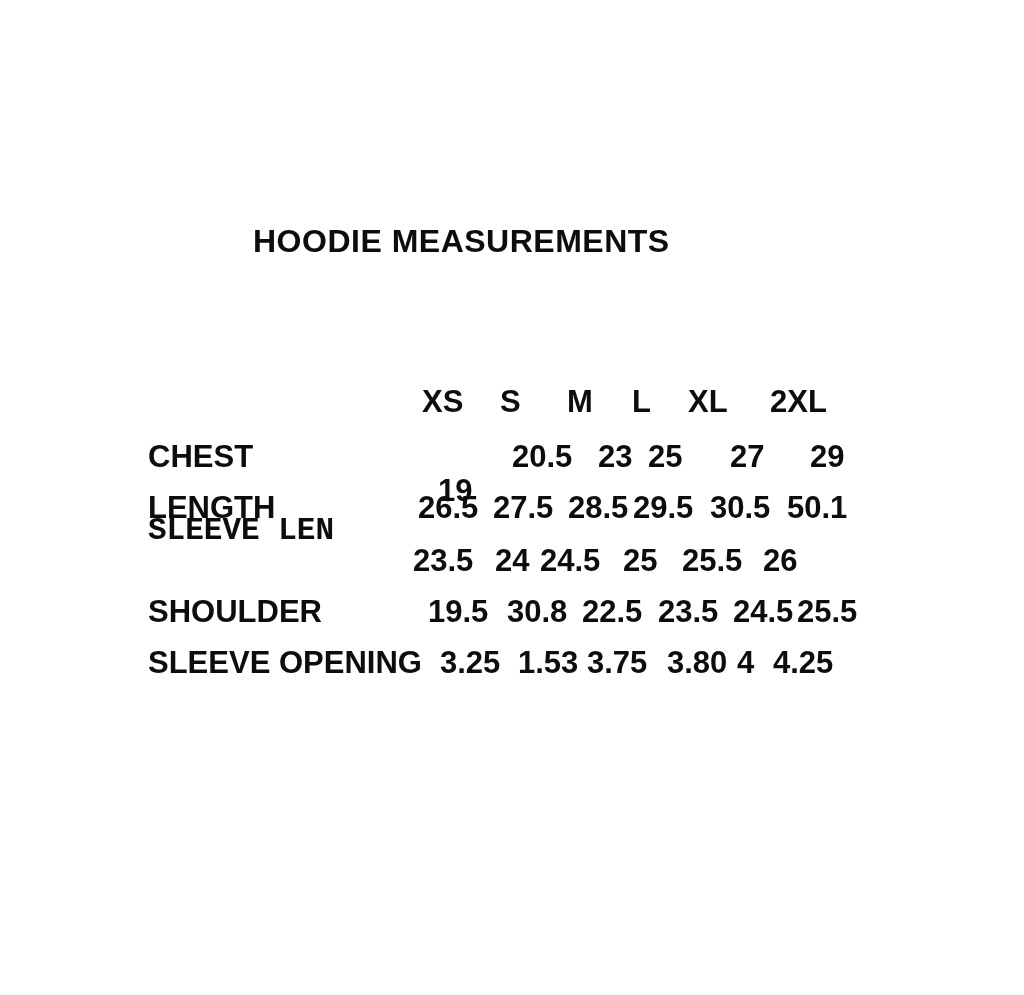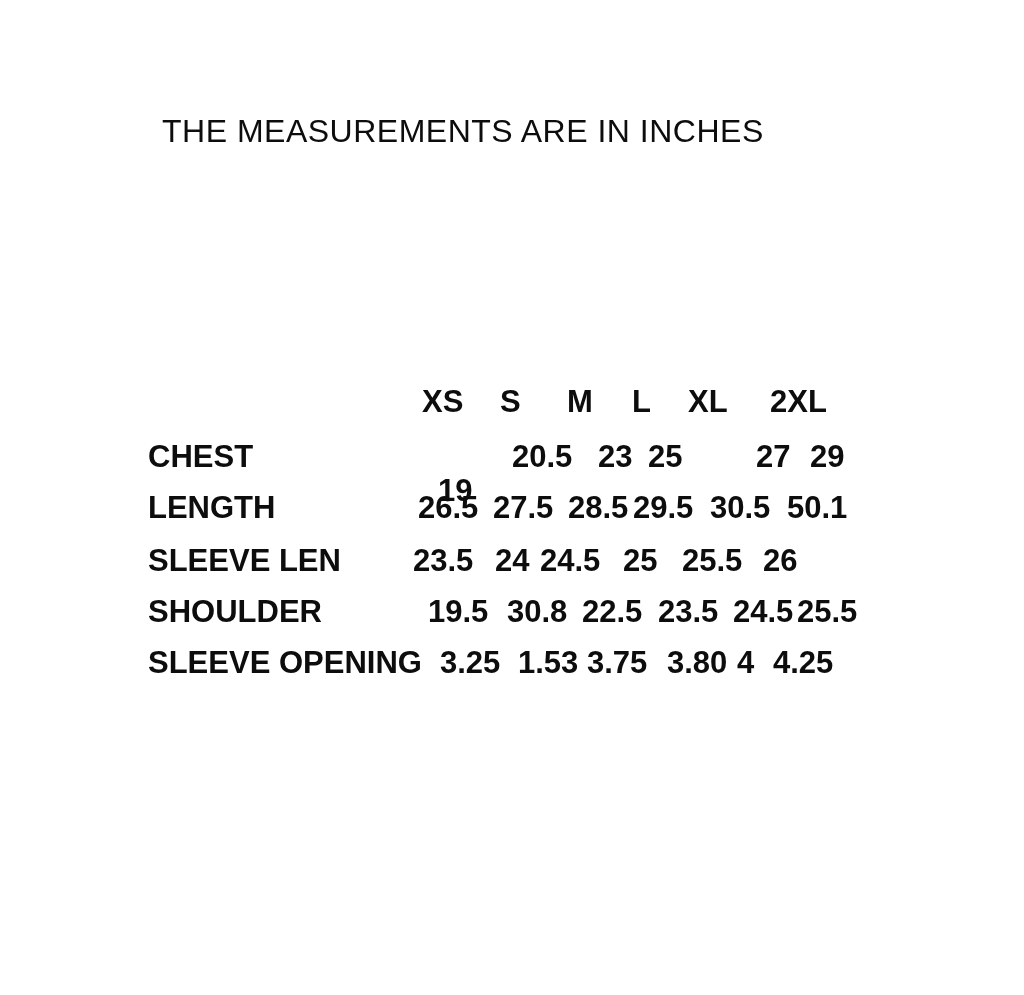--- a/index.html
+++ b/index.html
@@ -34,52 +34,52 @@
   .hcell, .rlabel, .vcell {
     font-size: 31px;
     font-weight: 700;
   }
 </style>
 </head>
 <body>
 
 <div class="page">
 
-  <div class="abs note" style="left:162px; top:115px;">THE MEASUREMENTS ARE IN INCHES</div>
+  <div class="abs title" style="left:253px; top:225px;">HOODIE MEASUREMENTS</div>
 
   <div>
     <span class="abs hcell" style="left:422px; top:386px;">XS</span>
     <span class="abs hcell" style="left:500px; top:386px;">S</span>
     <span class="abs hcell" style="left:567px; top:386px;">M</span>
     <span class="abs hcell" style="left:632px; top:386px;">L</span>
     <span class="abs hcell" style="left:688px; top:386px;">XL</span>
     <span class="abs hcell" style="left:770px; top:386px;">2XL</span>
 
     <div>
       <span class="abs rlabel" style="left:148px; top:441px;">CHEST</span>
       <span class="abs vcell" style="left:438px; top:441px;margin-top:34px;">19</span>
       <span class="abs vcell" style="left:512px; top:441px;">20.5</span>
       <span class="abs vcell" style="left:598px; top:441px;">23</span>
       <span class="abs vcell" style="left:648px; top:441px;">25</span>
-      <span class="abs vcell" style="left:756px; top:441px;">27</span>
+      <span class="abs vcell" style="left:730px; top:441px;">27</span>
       <span class="abs vcell" style="left:810px; top:441px;text-align:center;">29</span>
     </div>
 
     <div>
       <span class="abs rlabel" style="left:148px; top:492px;">LENGTH</span>
       <span class="abs vcell" style="left:418px; top:492px;">26.5</span>
       <span class="abs vcell" style="left:493px; top:492px;">27.5</span>
       <span class="abs vcell" style="left:568px; top:492px;">28.5</span>
       <span class="abs vcell" style="left:633px; top:492px;">29.5</span>
       <span class="abs vcell" style="left:710px; top:492px;">30.5</span>
       <span class="abs vcell" style="left:787px; top:492px;">50.1</span>
     </div>
 
     <div>
-      <span class="abs rlabel" style="left:148px; top:545px;">SLEEVE LEN</span>
+      <span class="abs rlabel" style="left:148px; top:515px;font-family:Liberation Mono, monospace;">SLEEVE LEN</span>
       <span class="abs vcell" style="left:413px; top:545px;">23.5</span>
       <span class="abs vcell" style="left:495px; top:545px;">24</span>
       <span class="abs vcell" style="left:540px; top:545px;">24.5</span>
       <span class="abs vcell" style="left:623px; top:545px;">25</span>
       <span class="abs vcell" style="left:682px; top:545px;">25.5</span>
       <span class="abs vcell" style="left:763px; top:545px;">26</span>
     </div>
 
     <div>
       <span class="abs rlabel" style="left:148px; top:596px;">SHOULDER</span>

